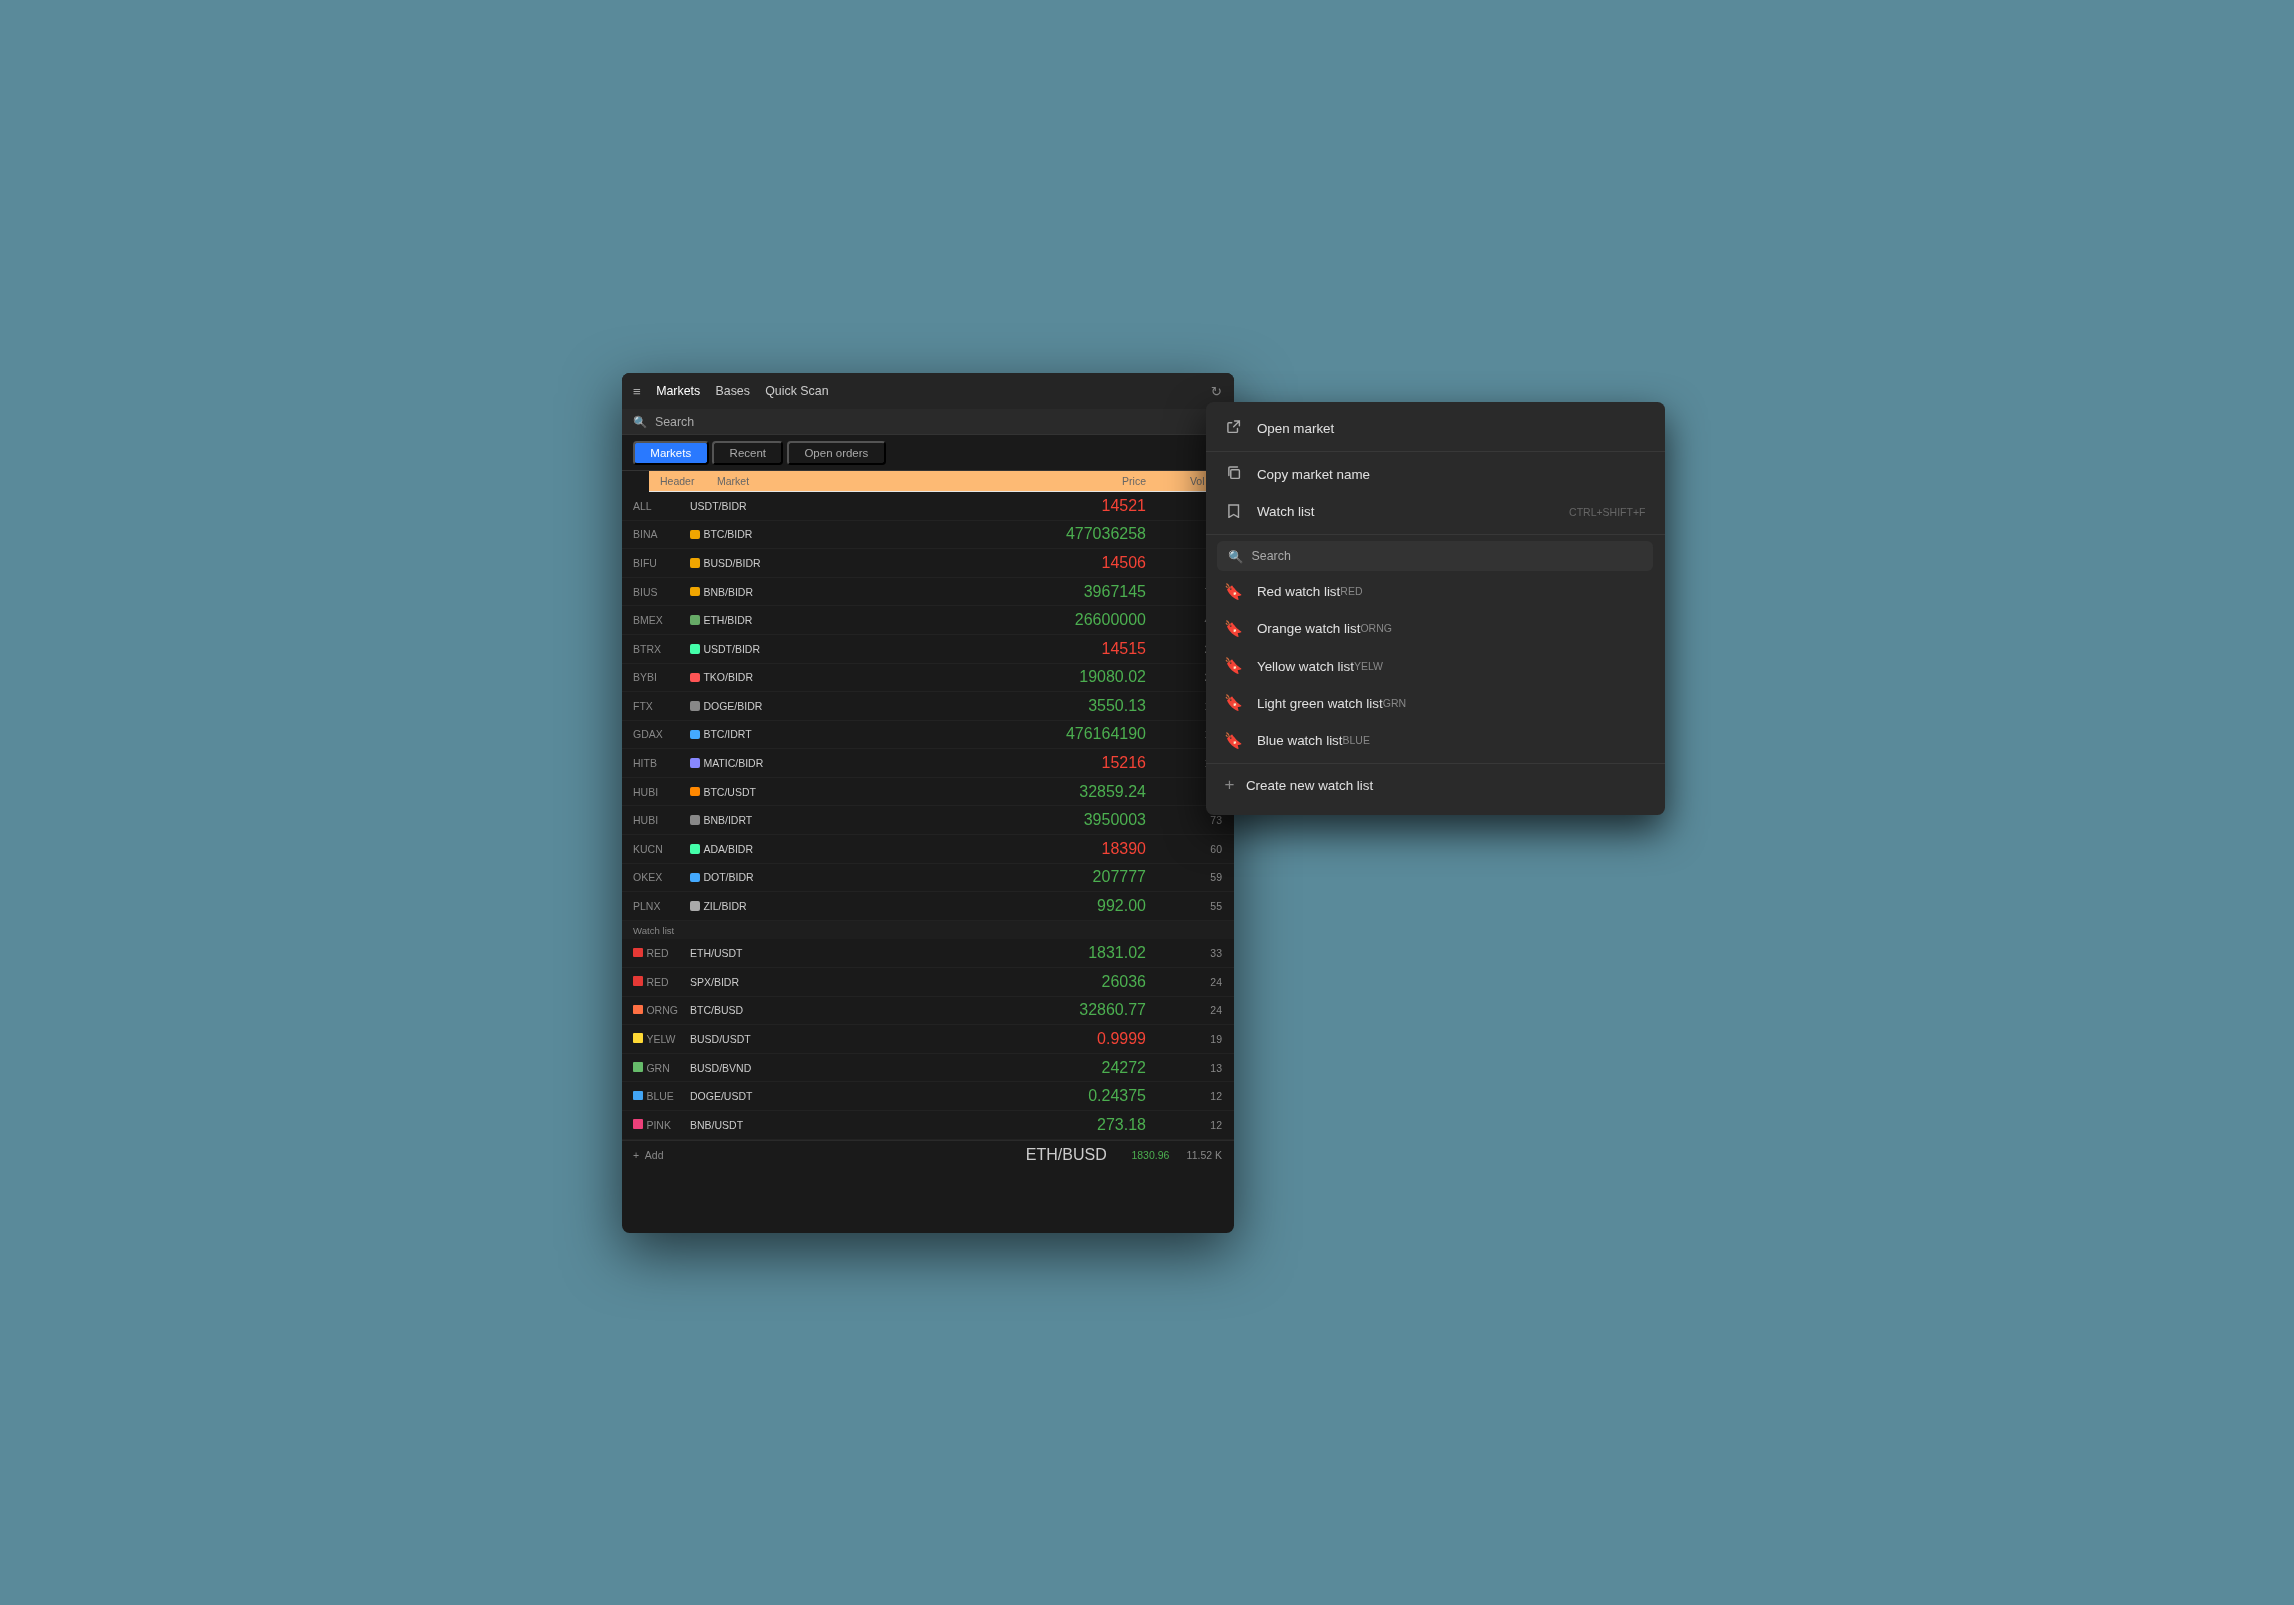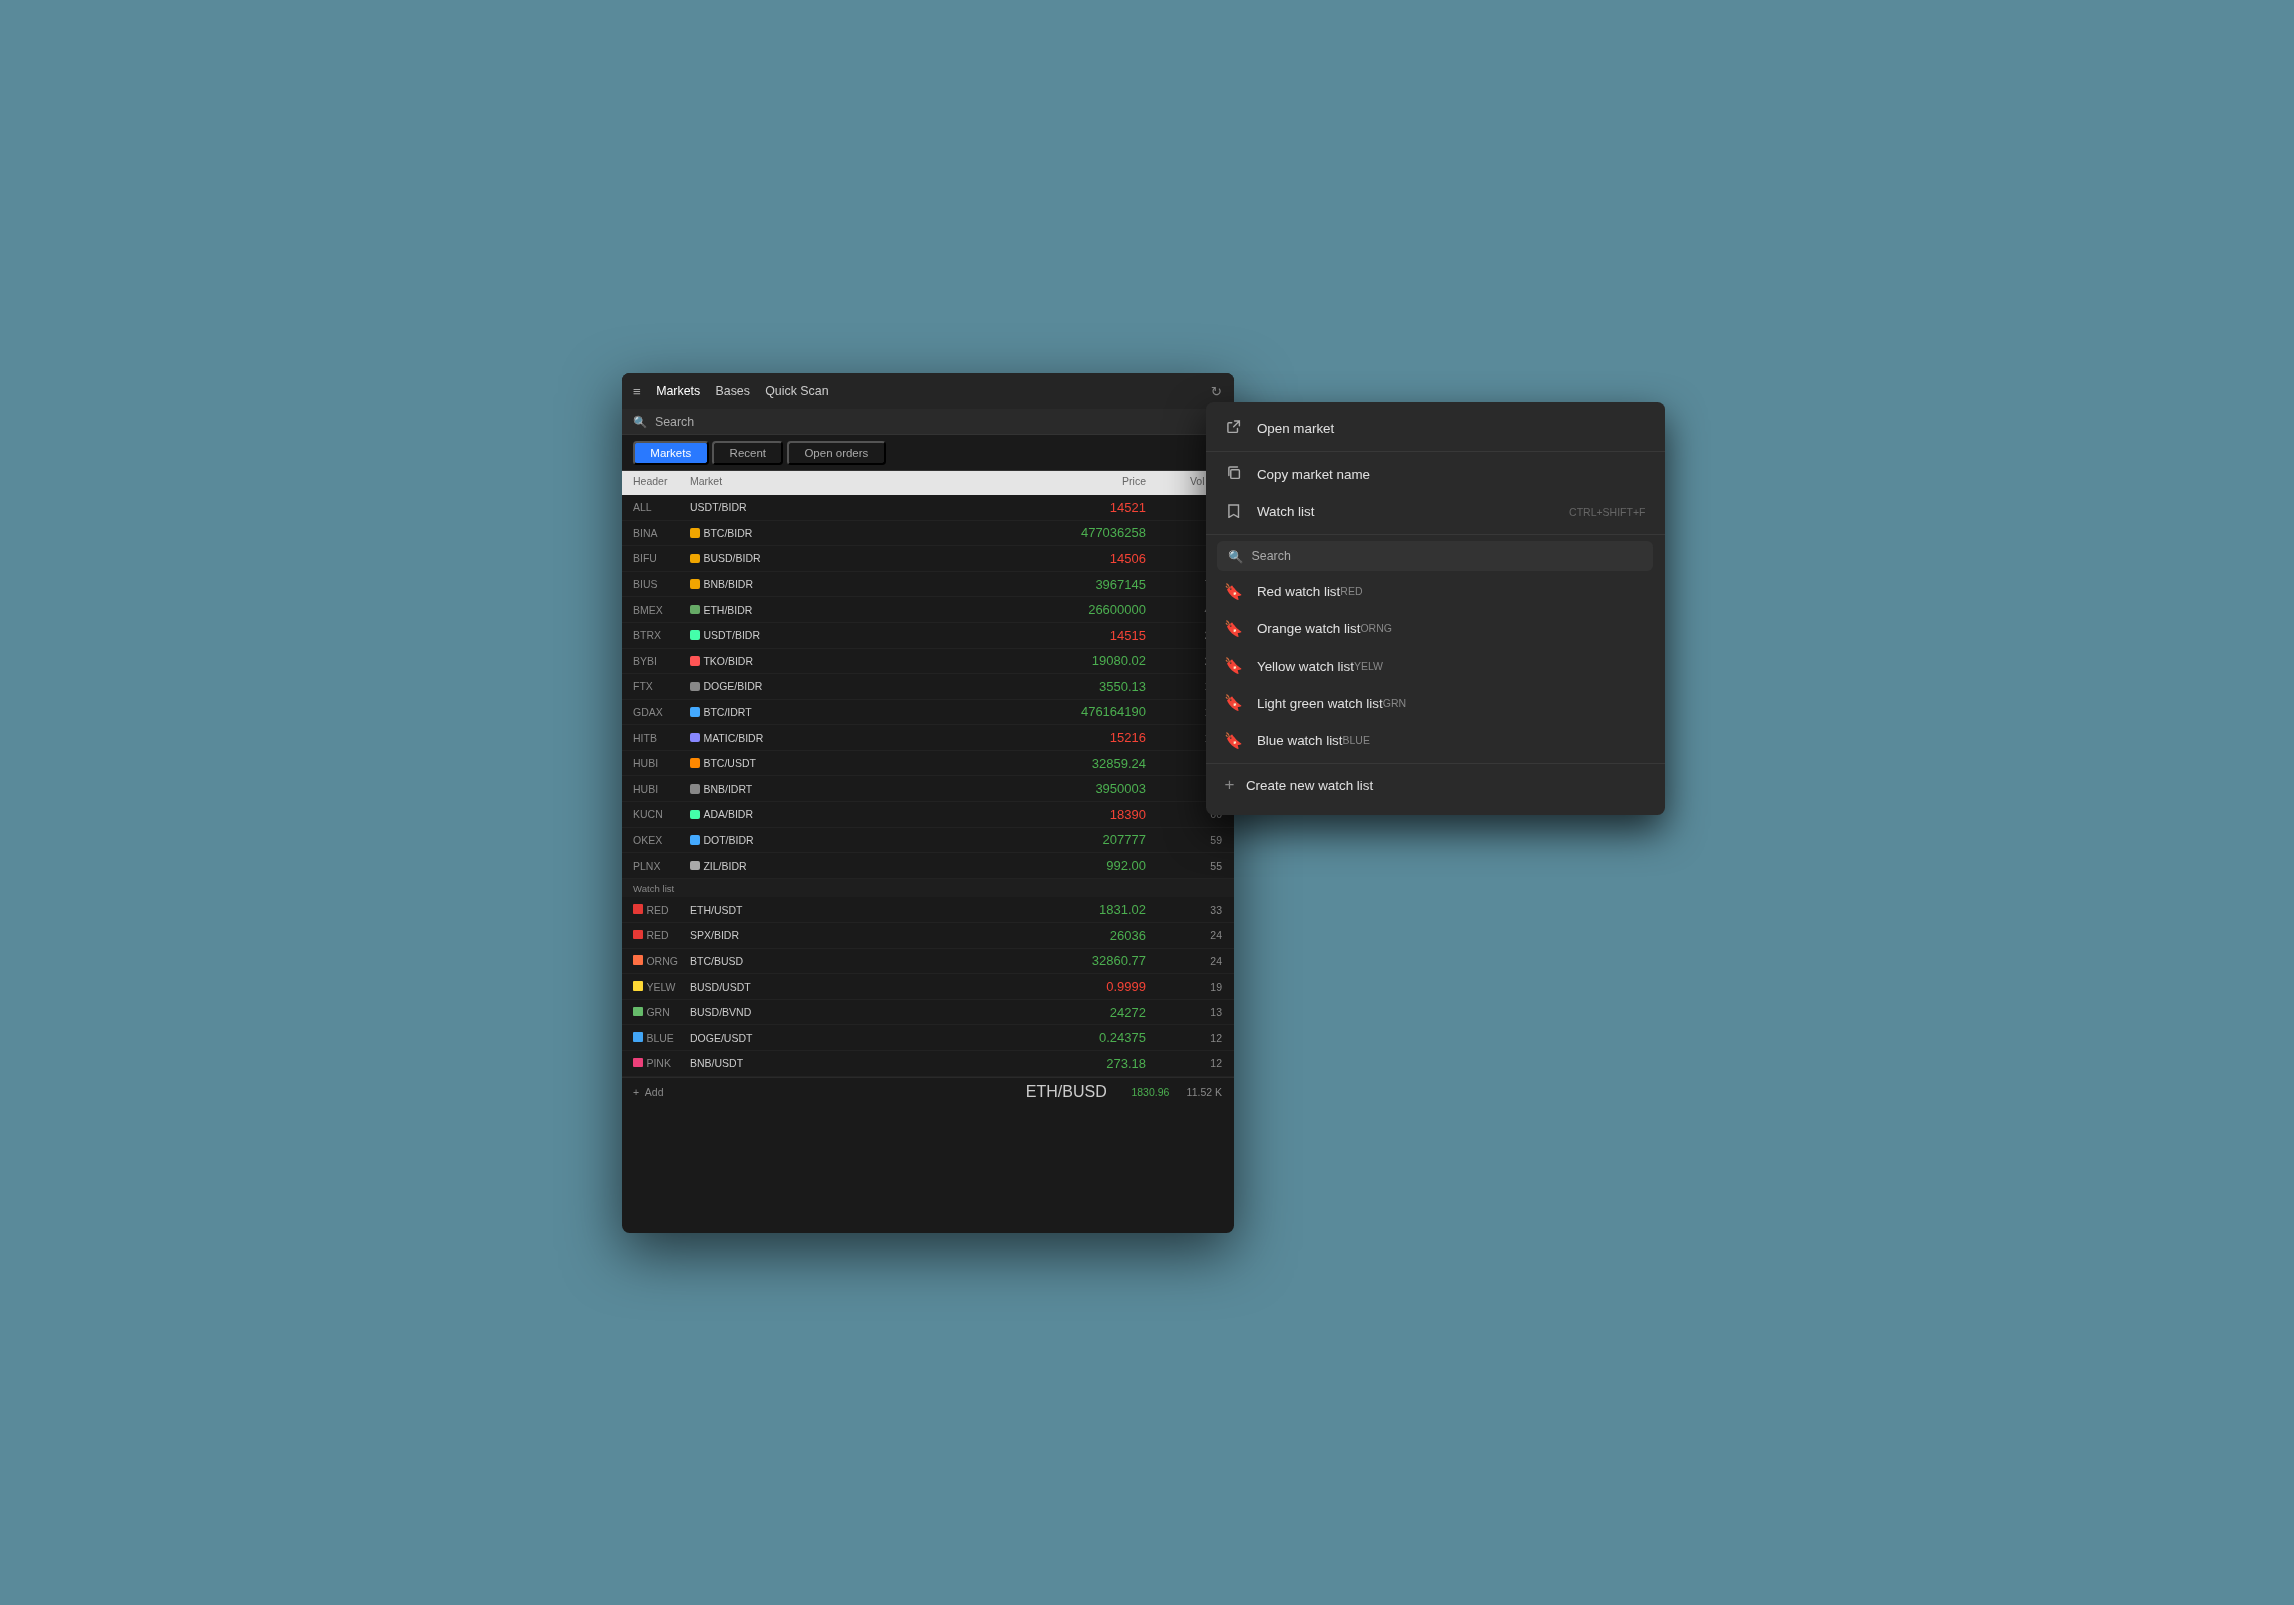--- a/index.html
+++ b/index.html
@@ -110,22 +110,23 @@
     .tab-btn.inactive {
       background: transparent;
       color: #aaa;
     }
 
     
     .table-header {
       display: grid;
       grid-template-columns: 57px 96px 1fr 76px;
       padding: 3.8px 11.5px;
-      background: #e5e5e5;
-      border-bottom: 4px solid #e5e5e5;
+      background: #fdba74;
+      border-bottom: 1px solid #e5e5e5;
+      margin-left: 27px;
     }
     .th {
       color: #666;
       font-size: 10.5px;
     }
 
     
     .table-body {
       overflow-y: auto;
       height: calc(860px - 36px - 38px - 34px - 27px);
@@ -150,21 +151,21 @@
       gap: 3.8px;
     }
     .exchange-dot {
       width: 9.6px;
       height: 9.6px;
       border-radius: 1.9px;
       display: inline-block;
     }
     .row-price {
       color: #4caf50;
-      font-size: 13px;
+      font-size: 16px;
       text-align: right;
     }
     .row-price.red {
       color: #f44336;
     }
     .row-vol {
       color: #888;
       font-size: 10.5px;
       text-align: right;
     }

